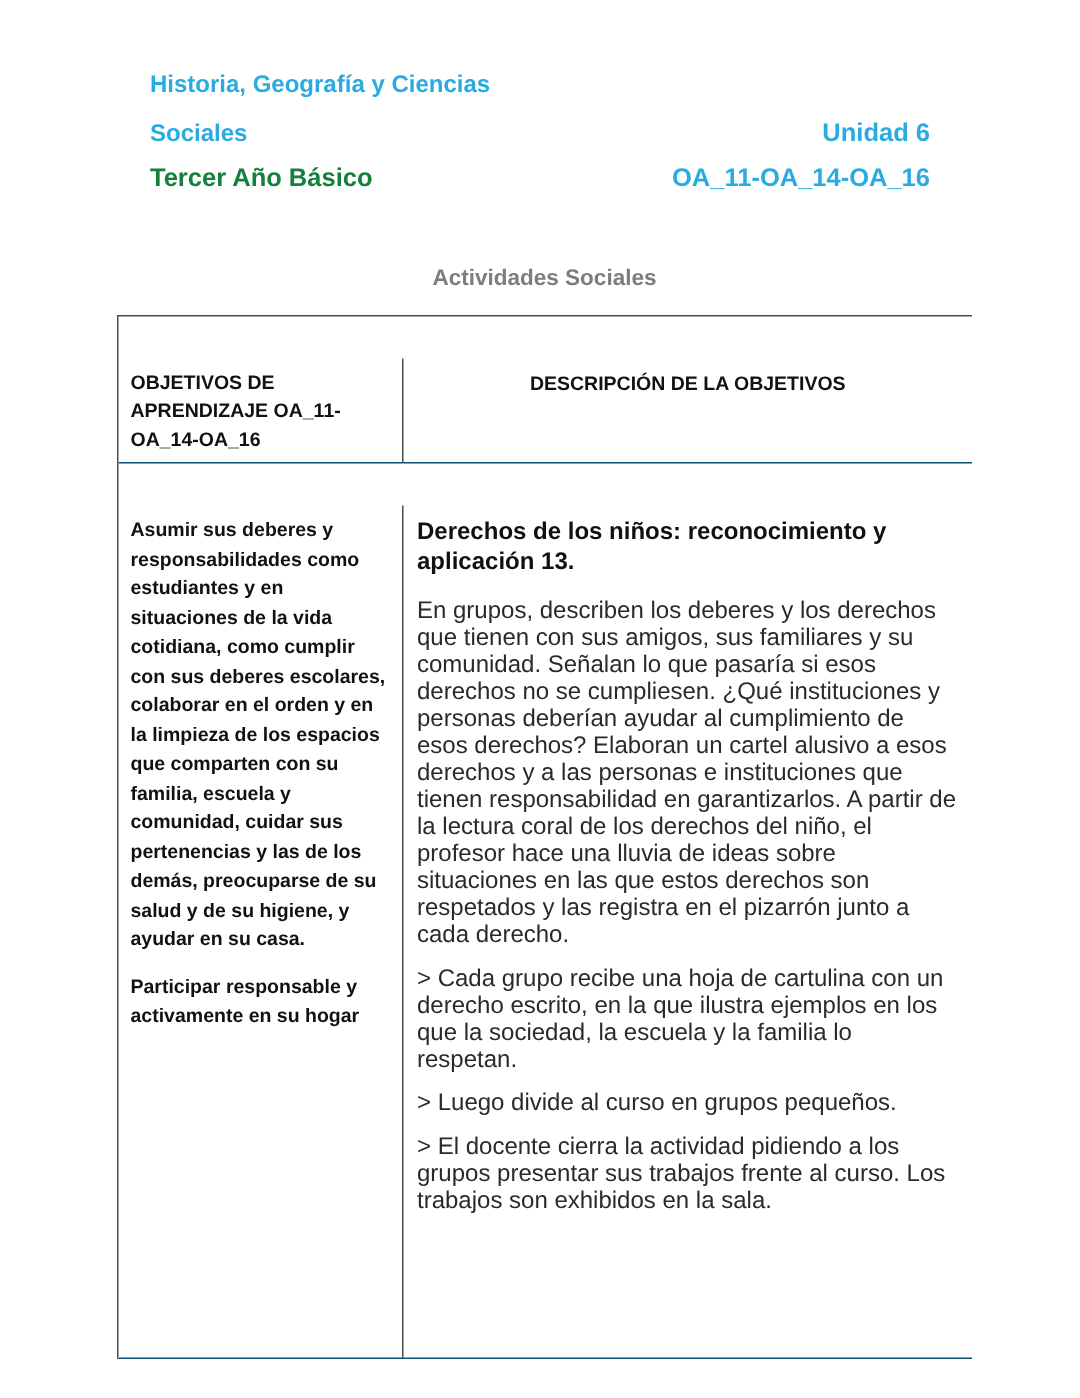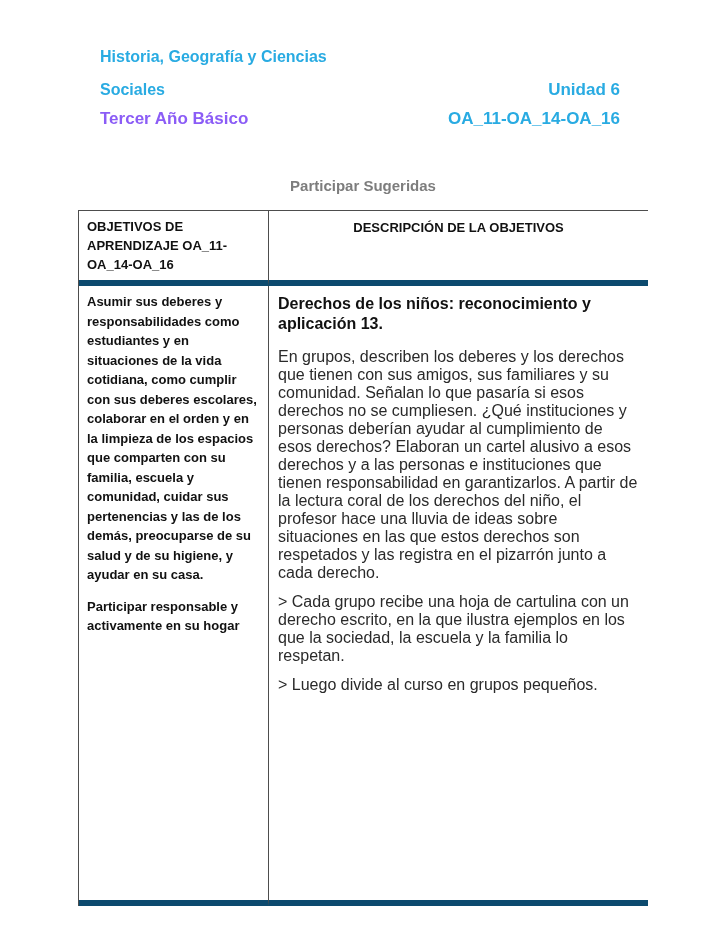--- a/index.html
+++ b/index.html
@@ -34,21 +34,21 @@
     font-size: 16px;
     font-weight: bold;
     line-height: 33px;
   }
   .unit-label {
     color: var(--accent, #29abe2);
     font-size: 17px;
     font-weight: bold;
   }
   .grade-label {
-    color: #8b5cf6;
+    color: #15803d;
     font-size: 17px;
     font-weight: bold;
     line-height: 26px;
   }
   .oa-label {
     color: var(--accent, #29abe2);
     font-size: 17px;
     font-weight: bold;
   }
 
@@ -73,23 +73,24 @@
     height: 696px;
     display: grid;
     grid-template-columns: 190px 380px;
     grid-template-rows: auto 1fr;
     border-top: 1px solid #4d4d4d;
     border-left: 1px solid #4d4d4d;
     overflow: hidden;
   }
   .cell {
     border-right: 1px solid #4d4d4d;
-    border-bottom: 6px solid #0c4a6e;
+    border-bottom: 1px solid #0c4a6e;
     padding: 6px 8px;
     overflow: hidden;
+    margin-top: 28px;
   }
   .head-cell {
     font-size: 13px;
     font-weight: bold;
     color: #111111;
     line-height: 19px;
   }
   .head-left { text-align: left; }
   .head-right { text-align: center; padding-top: 7px; }
 
@@ -128,32 +129,33 @@
     <div class="header-row">
       <span class="doc-title">Sociales</span>
       <span class="unit-label">Unidad 6</span>
     </div>
     <div class="header-row">
       <span class="grade-label">Tercer Año Básico</span>
       <span class="oa-label">OA_11-OA_14-OA_16</span>
     </div>
   </div>
 
-  <div class="section-title">Participar Sugeridas</div>
+  <div class="section-title">Actividades Sociales</div>
 
   <div class="doc-table">
     <div class="cell head-cell head-left">OBJETIVOS DE APRENDIZAJE OA_11-OA_14-OA_16</div>
     <div class="cell head-cell head-right">DESCRIPCIÓN DE LA OBJETIVOS</div>
 
     <div class="cell body-left">
       <p>Asumir sus deberes y responsabilidades como estudiantes y en situaciones de la vida cotidiana, como cumplir con sus deberes escolares, colaborar en el orden y en la limpieza de los espacios que comparten con su familia, escuela y comunidad, cuidar sus pertenencias y las de los demás, preocuparse de su salud y de su higiene, y ayudar en su casa.</p>
       <p>Participar responsable y activamente en su hogar</p>
     </div>
 
     <div class="cell body-right">
       <p class="activity-title">Derechos de los niños: reconocimiento y aplicación 13.</p>
       <p class="act-par">En grupos, describen los deberes y los derechos que tienen con sus amigos, sus familiares y su comunidad. Señalan lo que pasaría si esos derechos no se cumpliesen. ¿Qué instituciones y personas deberían ayudar al cumplimiento de esos derechos? Elaboran un cartel alusivo a esos derechos y a las personas e instituciones que tienen responsabilidad en garantizarlos. A partir de la lectura coral de los derechos del niño, el profesor hace una lluvia de ideas sobre situaciones en las que estos derechos son respetados y las registra en el pizarrón junto a cada derecho.</p>
       <p class="act-par">&gt; Cada grupo recibe una hoja de cartulina con un derecho escrito, en la que ilustra ejemplos en los que la sociedad, la escuela y la familia lo respetan.</p>
       <p class="act-par">&gt; Luego divide al curso en grupos pequeños.</p>
+      <p class="act-par">&gt; El docente cierra la actividad pidiendo a los grupos presentar sus trabajos frente al curso. Los trabajos son exhibidos en la sala.</p>
     </div>
   </div>
 
 </div>
 
 </body></html>

